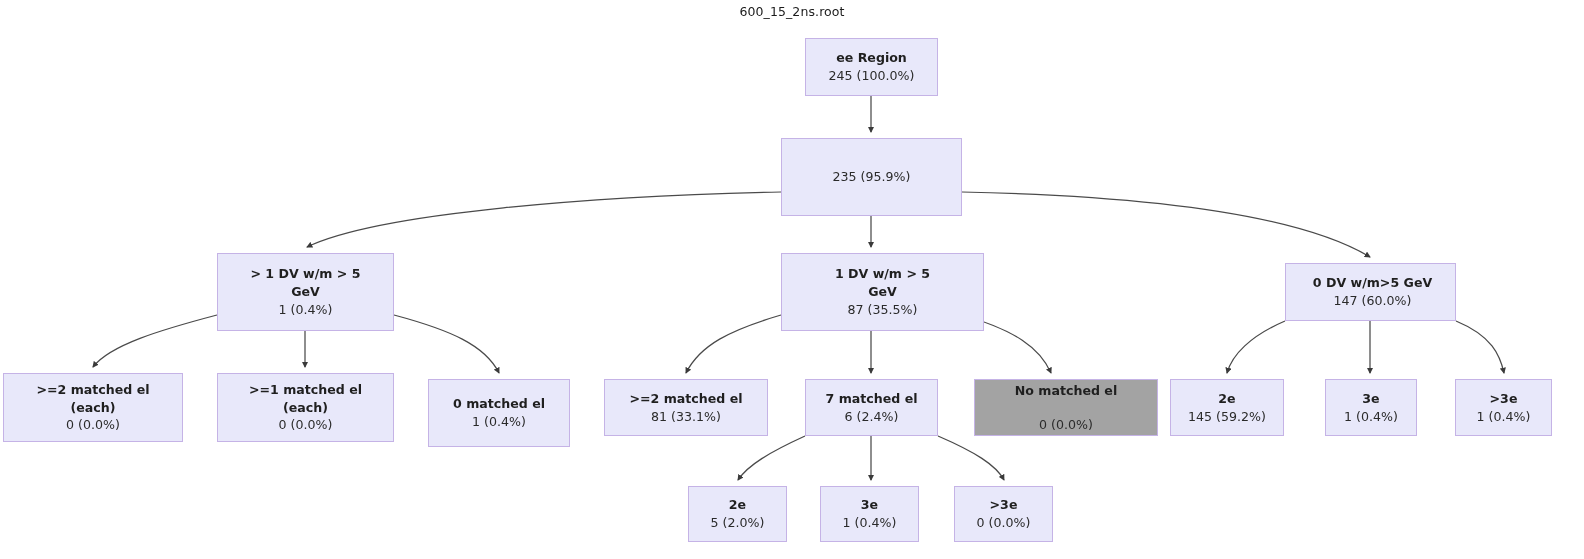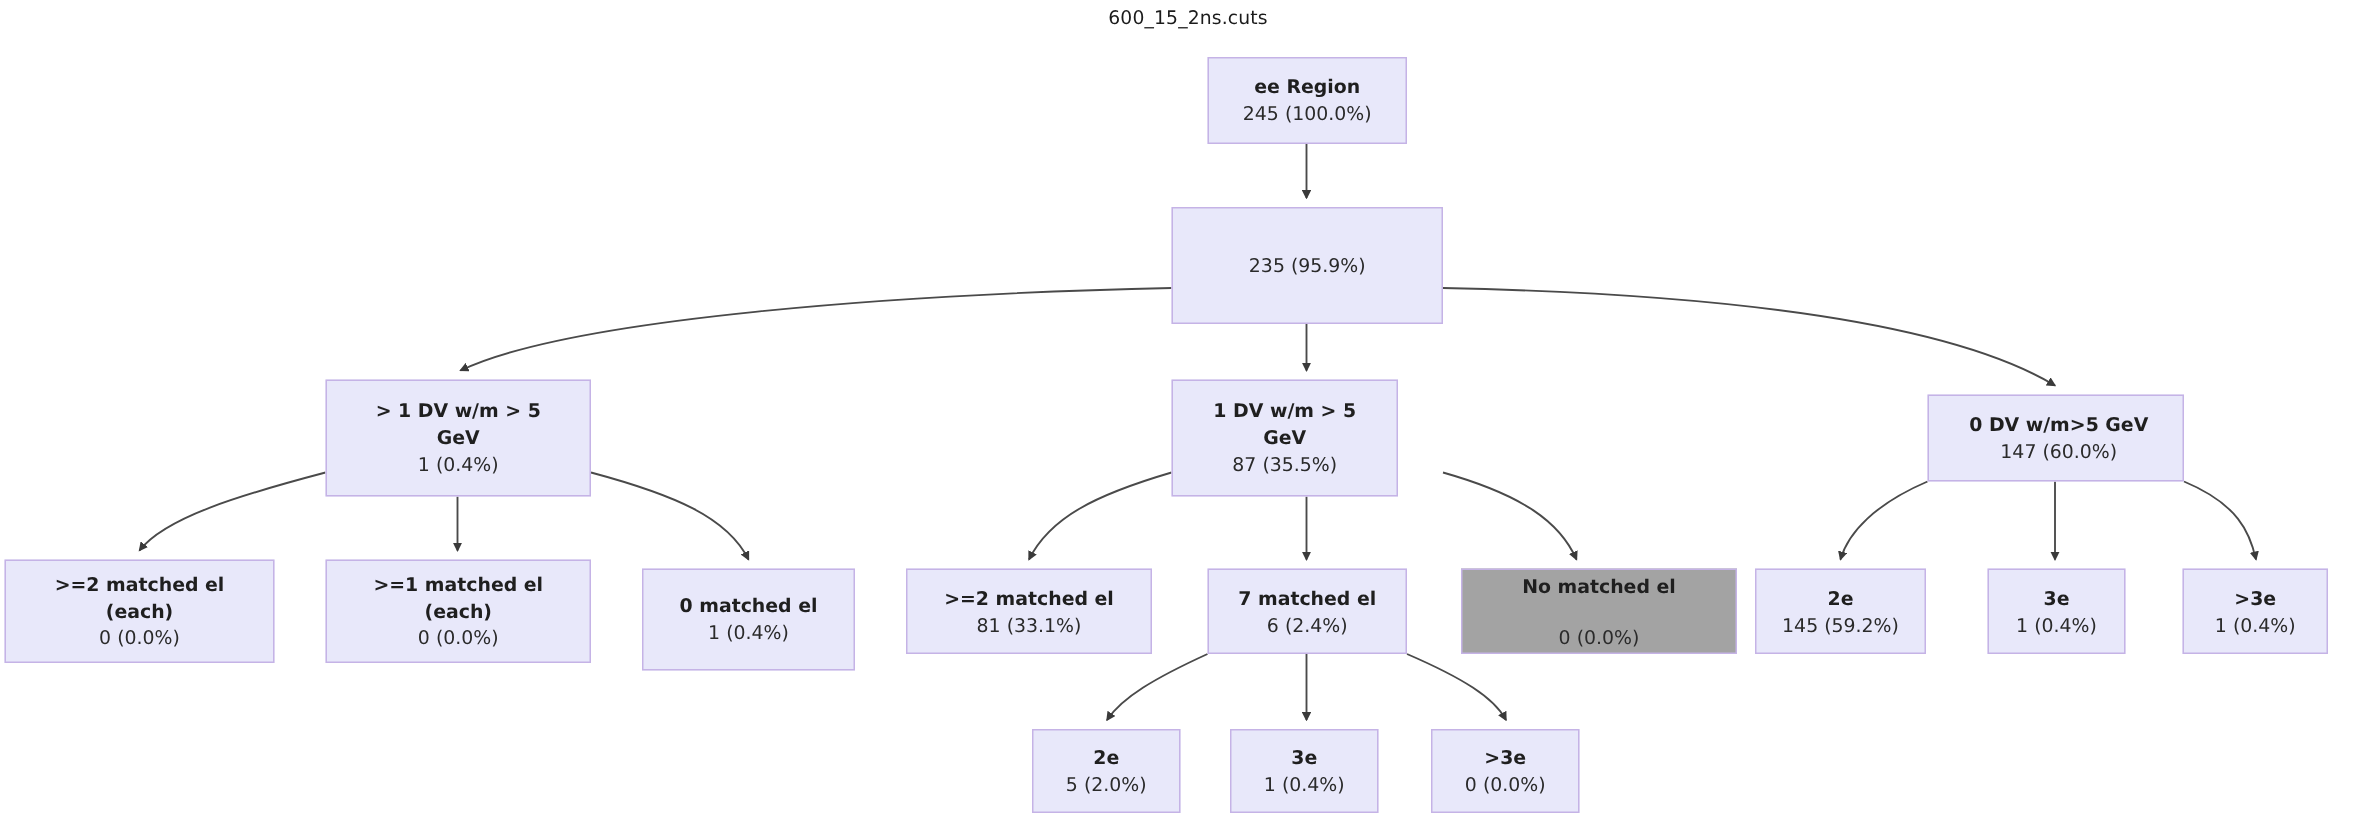--- a/index.html
+++ b/index.html
@@ -60,21 +60,21 @@
     font-weight: normal;
     font-size: 12.6px;
     color: #2a2a2a;
   }
 </style>
 </head>
 <body>
 
 <div id="canvas">
 
-  <div class="graph-title">600_15_2ns.cuts</div>
+  <div class="graph-title">600_15_2ns.root</div>
 
   <svg id="edges" viewBox="0 0 1584 559" xmlns="http://www.w3.org/2000/svg">
     <defs>
       <marker id="arrow" viewBox="0 0 10 10" refX="8.5" refY="5" markerWidth="5" markerHeight="5" orient="auto-start-reverse">
         <path d="M 0 0 L 10 5 L 0 10 z" fill="#3a3a3a"></path>
       </marker>
     </defs>
     <g id="edge-group" fill="none" stroke="#4a4a4a" stroke-width="1.25">
         <path d="M 871,96 L 871,132" marker-end="url(#arrow)" stroke="#4a4a4a"></path>
         <path d="M 781,192 C 600,196 380,212 307,247" marker-end="url(#arrow)" stroke="#4a4a4a"></path>
@@ -101,21 +101,21 @@
         <div class="n-stat">245 (100.0%)</div>
       </div>
       <div class="node" style="left: 781px; top: 138px; width: 181px; height: 78px; background: rgb(232, 232, 250); border-color: rgb(197, 179, 230);">
         <div class="n-stat">235 (95.9%)</div>
       </div>
       <div class="node" style="left: 217px; top: 253px; width: 177px; height: 78px; background: rgb(232, 232, 250); border-color: rgb(197, 179, 230);">
         <div class="n-label">&gt; 1 DV w/m &gt; 5
 GeV</div>
         <div class="n-stat">1 (0.4%)</div>
       </div>
-      <div class="node" style="left: 781px; top: 253px; width: 151px; height: 78px; background: rgb(232, 232, 250); border-color: rgb(197, 179, 230);">
+      <div class="node" style="left: 781px; top: 253px; width: 203px; height: 78px; background: rgb(232, 232, 250); border-color: rgb(197, 179, 230);">
         <div class="n-label">1 DV w/m &gt; 5
 GeV</div>
         <div class="n-stat">87 (35.5%)</div>
       </div>
       <div class="node" style="left: 1285px; top: 263px; width: 171px; height: 58px; background: rgb(232, 232, 250); border-color: rgb(197, 179, 230); padding-left: 12px;">
         <div class="n-label">0 DV w/m&gt;5 GeV</div>
         <div class="n-stat">147 (60.0%)</div>
       </div>
       <div class="node" style="left: 3px; top: 373px; width: 180px; height: 69px; background: rgb(232, 232, 250); border-color: rgb(197, 179, 230);">
         <div class="n-label">&gt;=2 matched el

